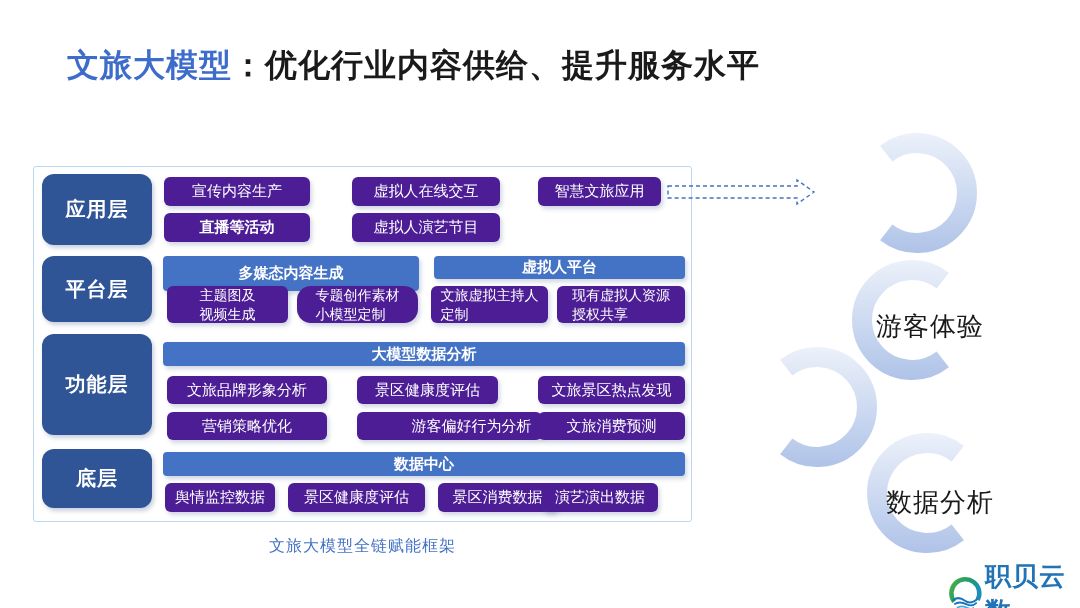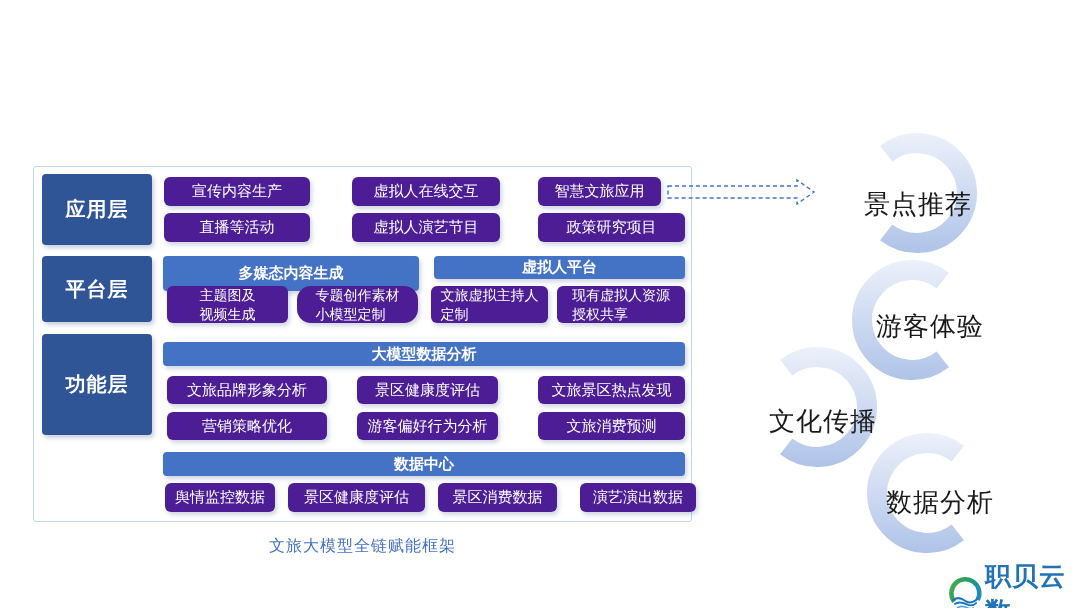--- a/index.html
+++ b/index.html
@@ -15,21 +15,21 @@
   }
   .page-title .hl{color:#3D6CCB;}
   
   .frame{
     position:absolute;left:33px;top:166px;width:659px;height:356px;
     border:1.5px solid #BDD7EE;border-radius:3px;background:#fff;box-sizing:border-box;
   }
   
   .layer-label{
     position:absolute;background:#2F5597;color:#fff;font-weight:bold;font-size:20px;
-    display:flex;align-items:center;justify-content:center;border-radius:4px;
+    display:flex;align-items:center;justify-content:center;border-radius:12px;
     box-shadow:2px 3px 4px rgba(100,120,160,.35);letter-spacing:1px;
   }
   .hdr{
     position:absolute;background:#4472C4;color:#fff;font-weight:bold;font-size:15px;
     display:flex;align-items:center;justify-content:center;border-radius:4px;
     box-shadow:2px 3px 4px rgba(100,120,160,.3);
   }
   .box{
     position:absolute;background:#4c1d95;color:#fff;font-size:15px;
     display:flex;align-items:center;justify-content:center;border-radius:6px;
@@ -47,57 +47,60 @@
   }
   
   .logo{position:absolute;left:947px;top:559px;display:flex;align-items:center;}
   .logo-text{color:#2173B8;font-size:26px;font-weight:bold;letter-spacing:1px;margin-left:2px;}
 </style>
 </head>
 <body>
 
 <div class="canvas">
 
+  <div class="page-title">
+    <span class="hl">文旅大模型</span><span>：优化行业内容供给、提升服务水平</span>
+  </div>
 
   <div class="frame"></div>
 
   <div class="layer-label" style="left:42px;top:174px;width:110px;height:71px;">应用层</div>
   <div class="box" style="left:164px;top:177px;width:146px;height:29px;">宣传内容生产</div>
   <div class="box" style="left:352px;top:177px;width:148px;height:29px;">虚拟人在线交互</div>
   <div class="box" style="left:538px;top:177px;width:123px;height:29px;">智慧文旅应用</div>
-  <div class="box" style="left:164px;top:213px;width:146px;height:29px;">直播等活动</div>
+  <div class="box" style="left:164px;top:213px;width:146px;height:29px;font-weight:bold;">直播等活动</div>
   <div class="box" style="left:352px;top:213px;width:148px;height:29px;">虚拟人演艺节目</div>
-  <div class="box" style="left:538px;top:213px;width:147px;height:29px;">政策研究项目</div>
 
   <div class="layer-label" style="left:42px;top:256px;width:110px;height:66px;">平台层</div>
   <div class="hdr" style="left:163px;top:256px;width:256px;height:35px;">多媒态内容生成</div>
   <div class="hdr" style="left:434px;top:256px;width:251px;height:23px;">虚拟人平台</div>
   <div class="box two-line" style="left:167px;top:286px;width:121px;height:37px;">主题图及
 视频生成</div>
   <div class="box two-line" style="left:297px;top:286px;width:121px;height:37px;border-radius:14px;">专题创作素材
 小模型定制</div>
   <div class="box two-line" style="left:431px;top:286px;width:117px;height:37px;">文旅虚拟主持人
 定制</div>
   <div class="box two-line" style="left:557px;top:286px;width:128px;height:37px;">现有虚拟人资源
 授权共享</div>
 
   <div class="layer-label" style="left:42px;top:334px;width:110px;height:101px;">功能层</div>
   <div class="hdr" style="left:163px;top:342px;width:522px;height:24px;">大模型数据分析</div>
   <div class="box" style="left:167px;top:376px;width:160px;height:28px;">文旅品牌形象分析</div>
   <div class="box" style="left:357px;top:376px;width:141px;height:28px;">景区健康度评估</div>
   <div class="box" style="left:538px;top:376px;width:147px;height:28px;">文旅景区热点发现</div>
   <div class="box" style="left:167px;top:412px;width:160px;height:28px;">营销策略优化</div>
-  <div class="box" style="left:357px;top:412px;width:141px;height:28px;">游客偏好行为分析</div>
+  <div class="box" style="left:357px;top:412px;width:141px;height:28px;padding-left:44px;">游客偏好行为分析</div>
   <div class="box" style="left:538px;top:412px;width:147px;height:28px;">文旅消费预测</div>
 
+  <div class="layer-label" style="left:42px;top:449px;width:110px;height:59px;">底层</div>
   <div class="hdr" style="left:163px;top:452px;width:522px;height:24px;">数据中心</div>
   <div class="box" style="left:165px;top:483px;width:110px;height:29px;">舆情监控数据</div>
   <div class="box" style="left:288px;top:483px;width:137px;height:29px;">景区健康度评估</div>
   <div class="box" style="left:438px;top:483px;width:119px;height:29px;">景区消费数据</div>
-  <div class="box" style="left:580px;top:483px;width:116px;height:29px;">演艺演出数据</div>
+  <div class="box" style="left:542px;top:483px;width:116px;height:29px;">演艺演出数据</div>
 
   <div class="caption">文旅大模型全链赋能框架</div>
 
   <svg class="abs" style="left:650px;top:170px;" width="180" height="45" viewBox="0 0 180 45">
     <path d="M 18 16 H 147 V 10 L 164 22 L 147 34 V 28 H 18 Z" fill="none" stroke="#4472C4" stroke-width="1.4" stroke-dasharray="4 3"></path>
   </svg>
 
   <svg class="abs" style="left:750px;top:125px;" width="260" height="440" viewBox="0 0 260 440">
     <defs>
       <linearGradient id="g1" gradientUnits="userSpaceOnUse" x1="167" y1="8" x2="167" y2="128">
@@ -120,23 +123,21 @@
 
     <path d="M 136.2 28.6 A 50 50 0 1 1 136.2 107.4" fill="none" stroke="url(#g1)" stroke-width="20"></path>
 
     <path d="M 192.8 234.4 A 50 50 0 1 1 192.8 155.6" fill="none" stroke="url(#g2)" stroke-width="20"></path>
 
     <path d="M 36.2 242.6 A 50 50 0 1 1 36.2 321.4" fill="none" stroke="url(#g3)" stroke-width="20"></path>
 
     <path d="M 207.8 407.4 A 50 50 0 1 1 207.8 328.6" fill="none" stroke="url(#g4)" stroke-width="20"></path>
   </svg>
 
-  <div class="benefit" style="left:864px;top:187px;">景点推荐</div>
   <div class="benefit" style="left:876px;top:309px;">游客体验</div>
-  <div class="benefit" style="left:769px;top:404px;">文化传播</div>
   <div class="benefit" style="left:886px;top:485px;">数据分析</div>
 
   <div class="logo">
     <svg width="41" height="41" viewBox="0 0 40 40">
       <defs>
         <linearGradient id="lg" x1="0" y1="0" x2="1" y2="0.4">
           <stop offset="0" stop-color="#4CAE45"></stop>
             <stop offset="0.6" stop-color="#1E9B6E"></stop>
             <stop offset="1" stop-color="#1C8FB8"></stop>
         </linearGradient>

